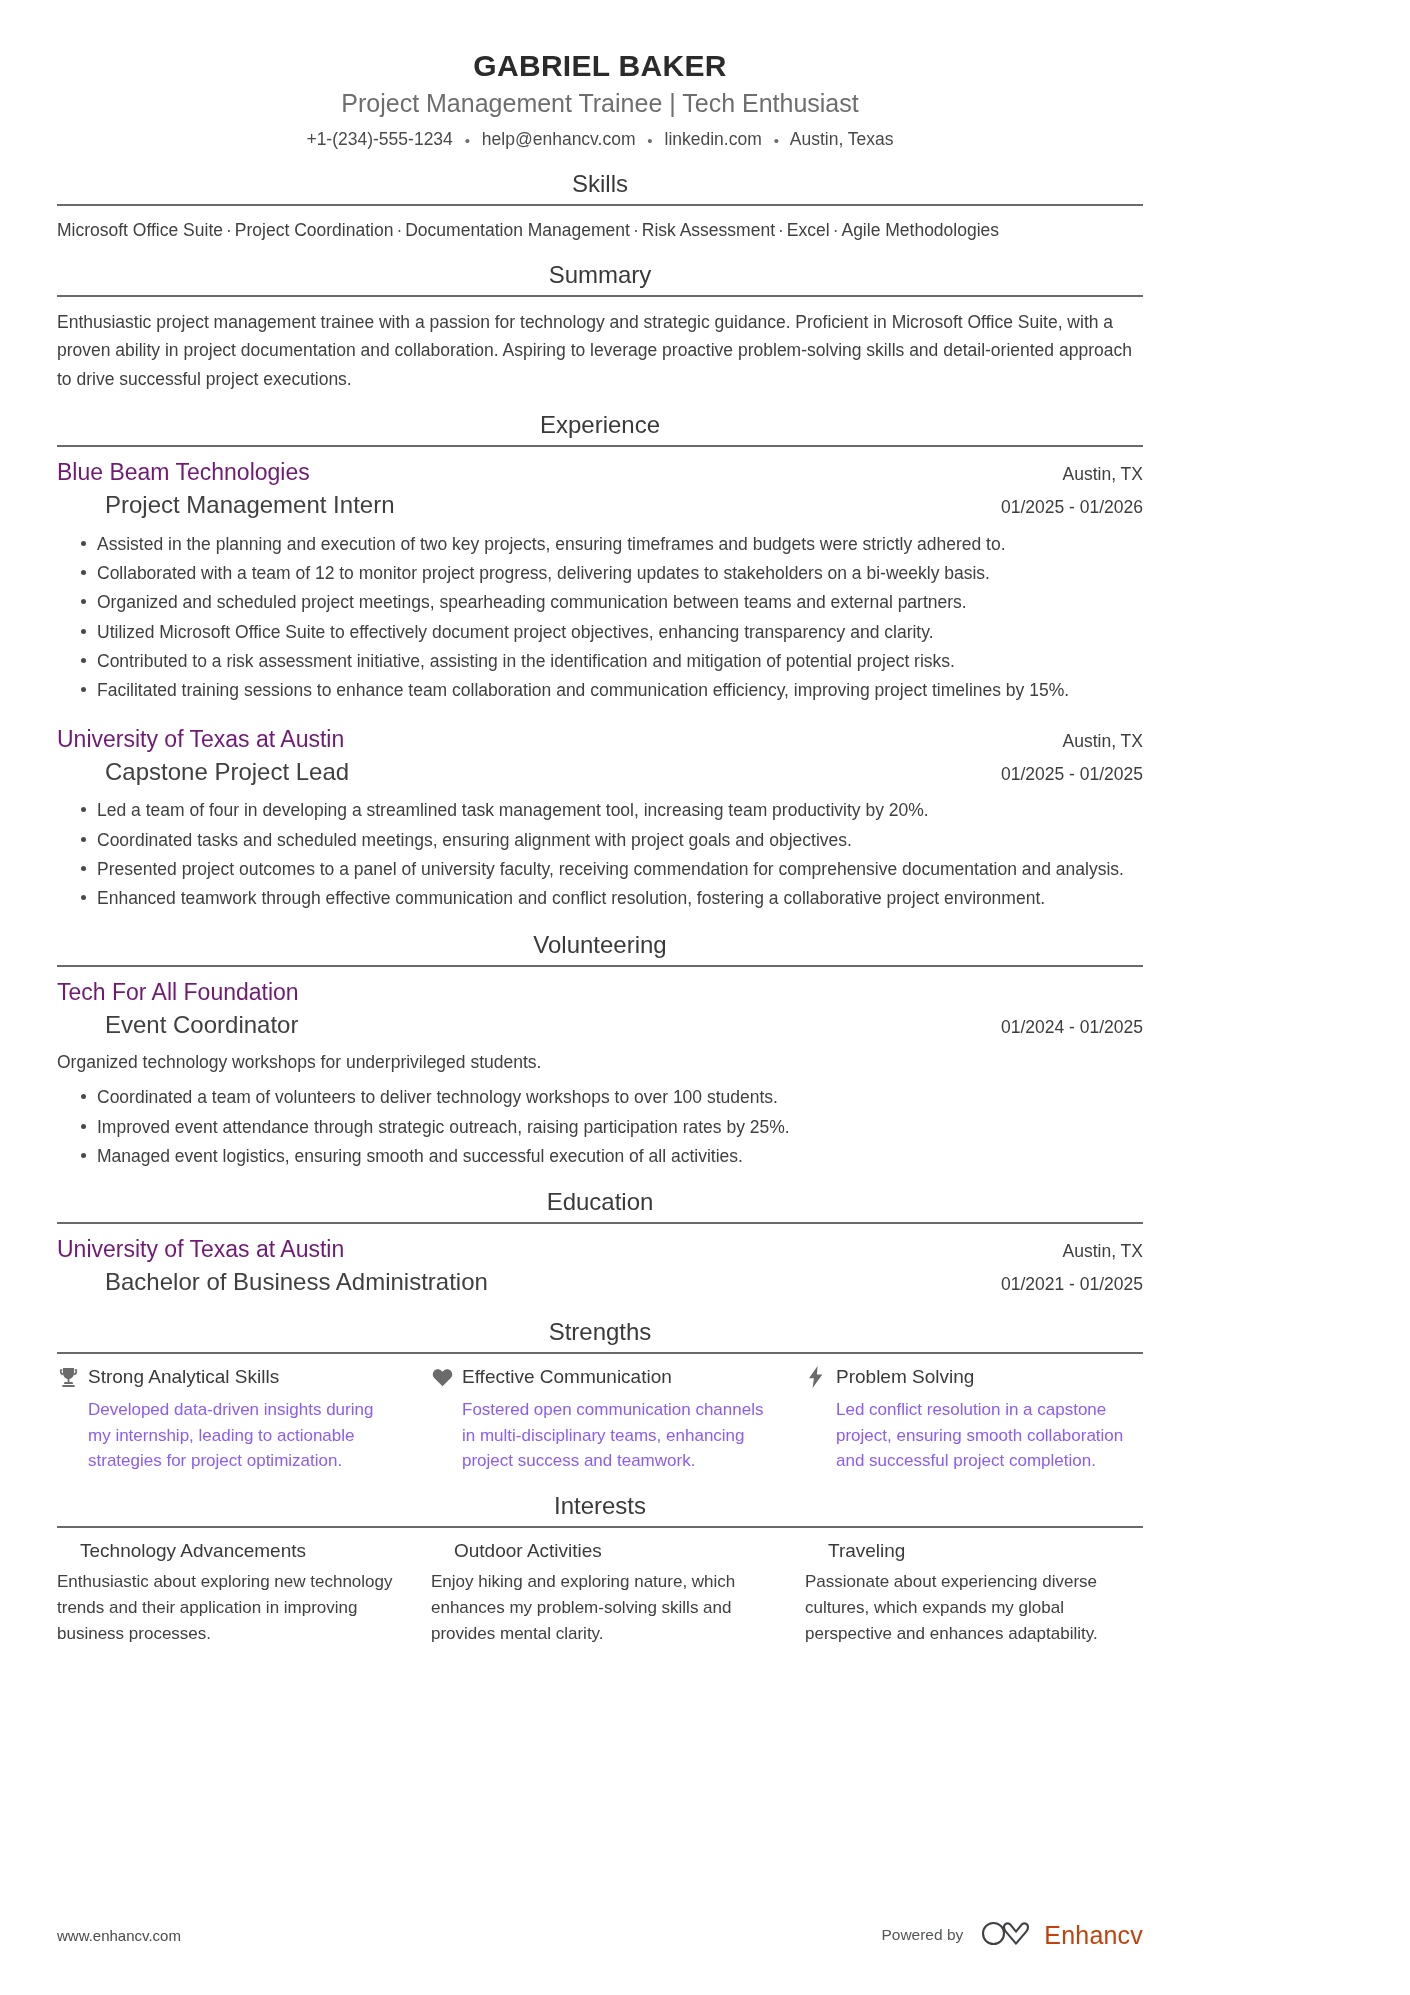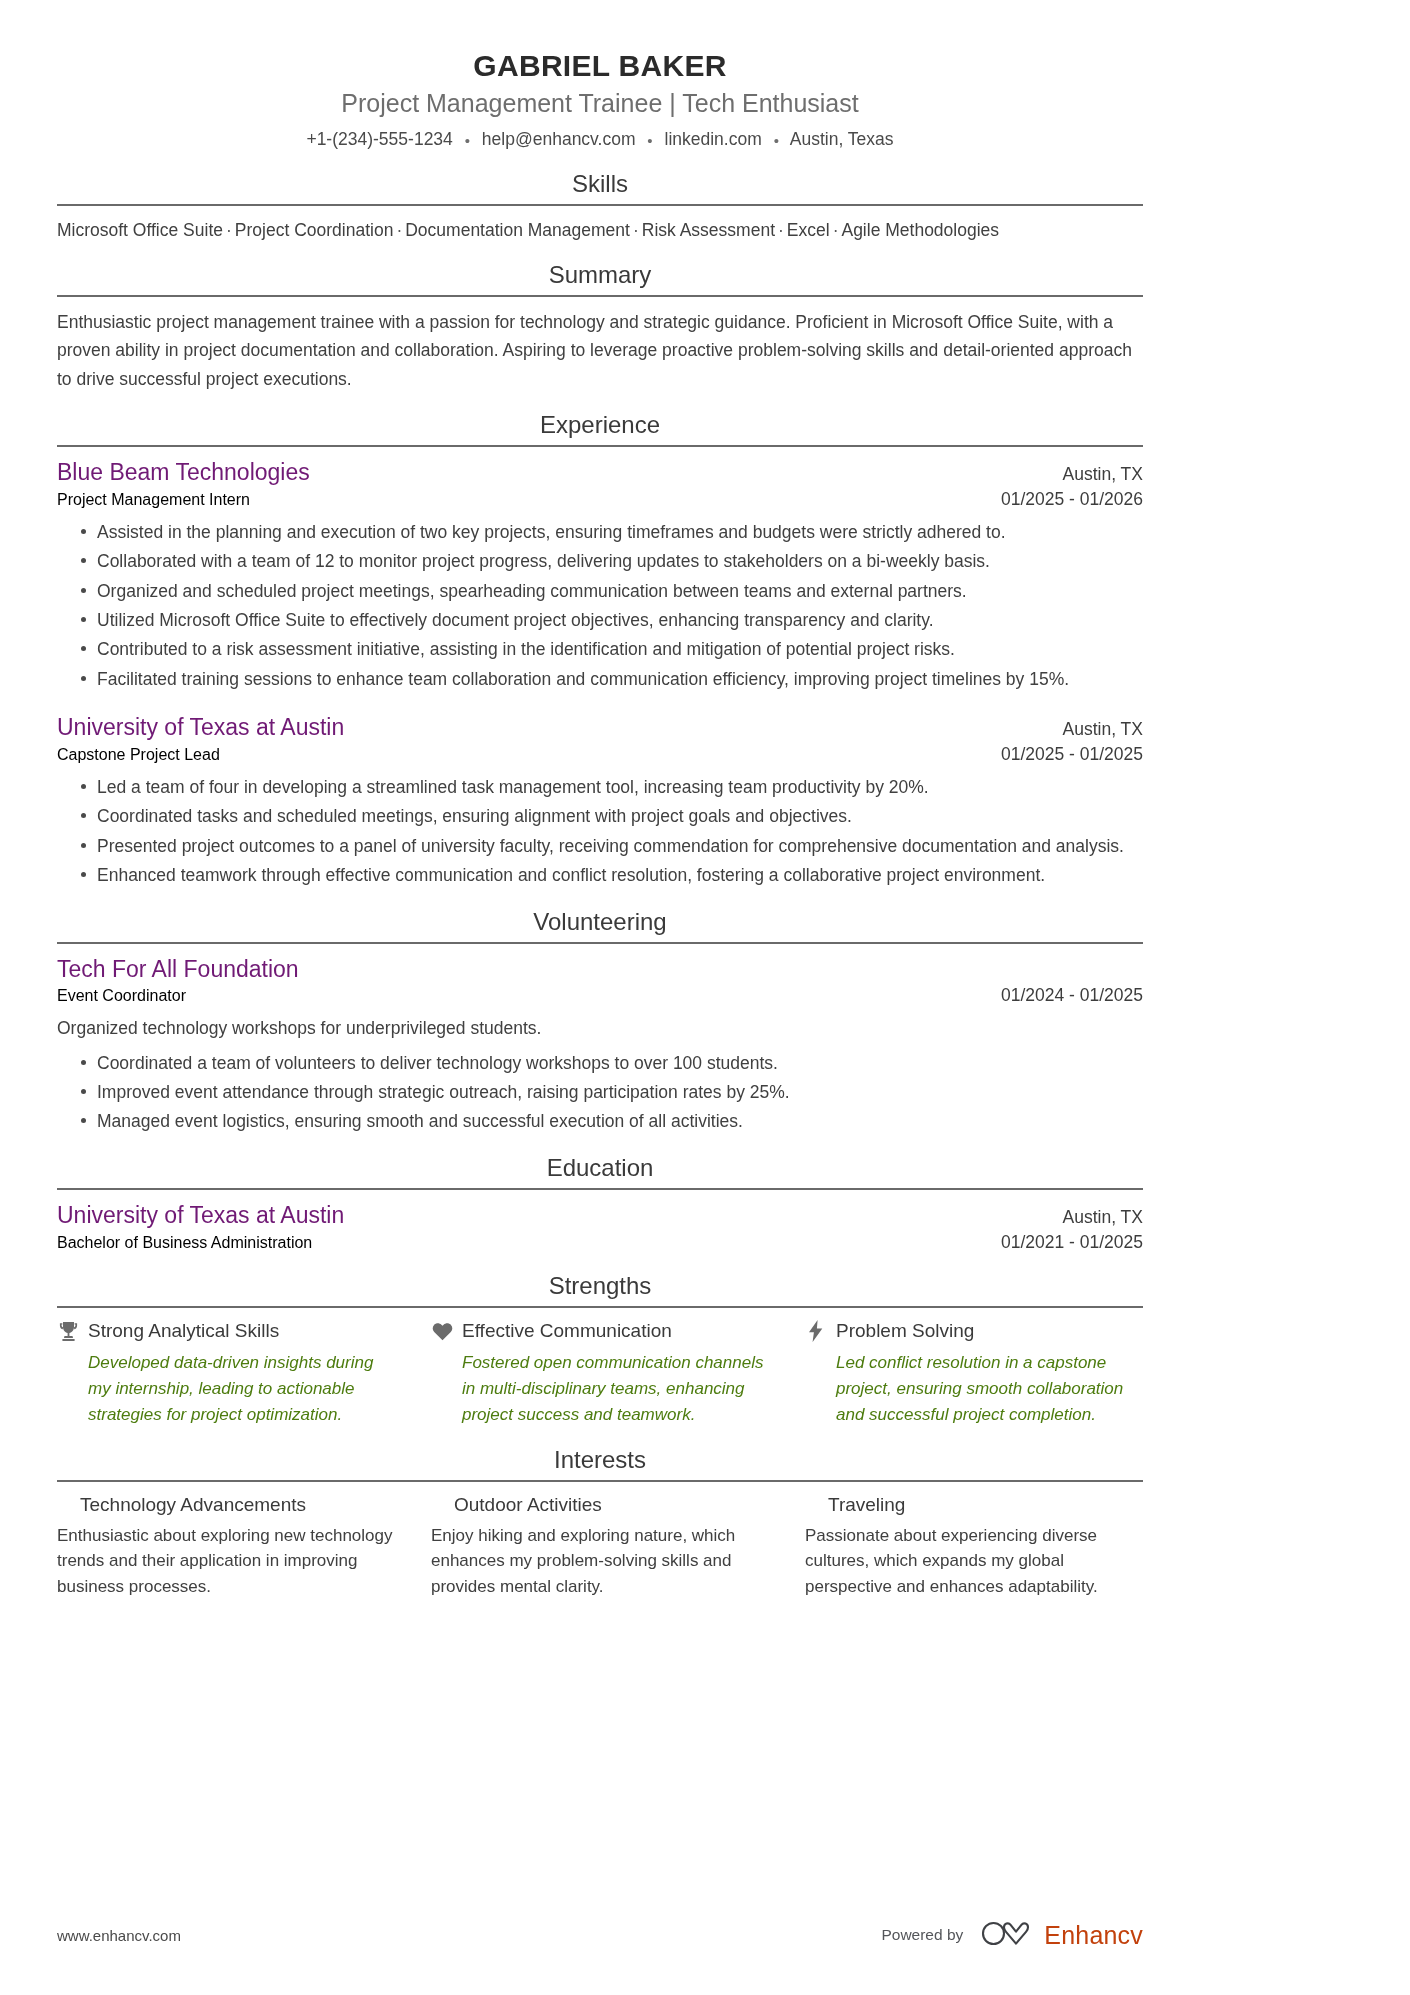--- a/index.html
+++ b/index.html
@@ -102,23 +102,24 @@
     line-height: 1.3;
   }
 
   .entry-location {
     font-size: 17.5px;
     color: #3d3d3d;
     white-space: nowrap;
   }
 
   .entry-role {
-    font-size: 16px;
-    color: #000000;
+    font-size: 24px;
+    color: #404040;
     line-height: 1.45;
+    margin-left: 48px;
   }
 
   .entry-dates {
     font-size: 17.5px;
     color: #3d3d3d;
     white-space: nowrap;
   }
 
   .entry-summary {
     font-size: 17.5px;
@@ -175,23 +176,22 @@
   }
   .strength-icon svg { display: block; }
   .strength-title {
     font-size: 19px;
     color: #3a3a3a;
     line-height: 1.3;
   }
   .strength-desc {
     font-size: 17px;
     line-height: 1.52;
-    color: #4d7c0f;
+    color: #8b5cf6;
     padding-left: 31px;
-    font-style: italic;
   }
 
   .interest-title {
     font-size: 19px;
     color: #3a3a3a;
     line-height: 1.3;
     margin-bottom: 5px;
     margin-left: 23px;
   }
   .interest-desc {

